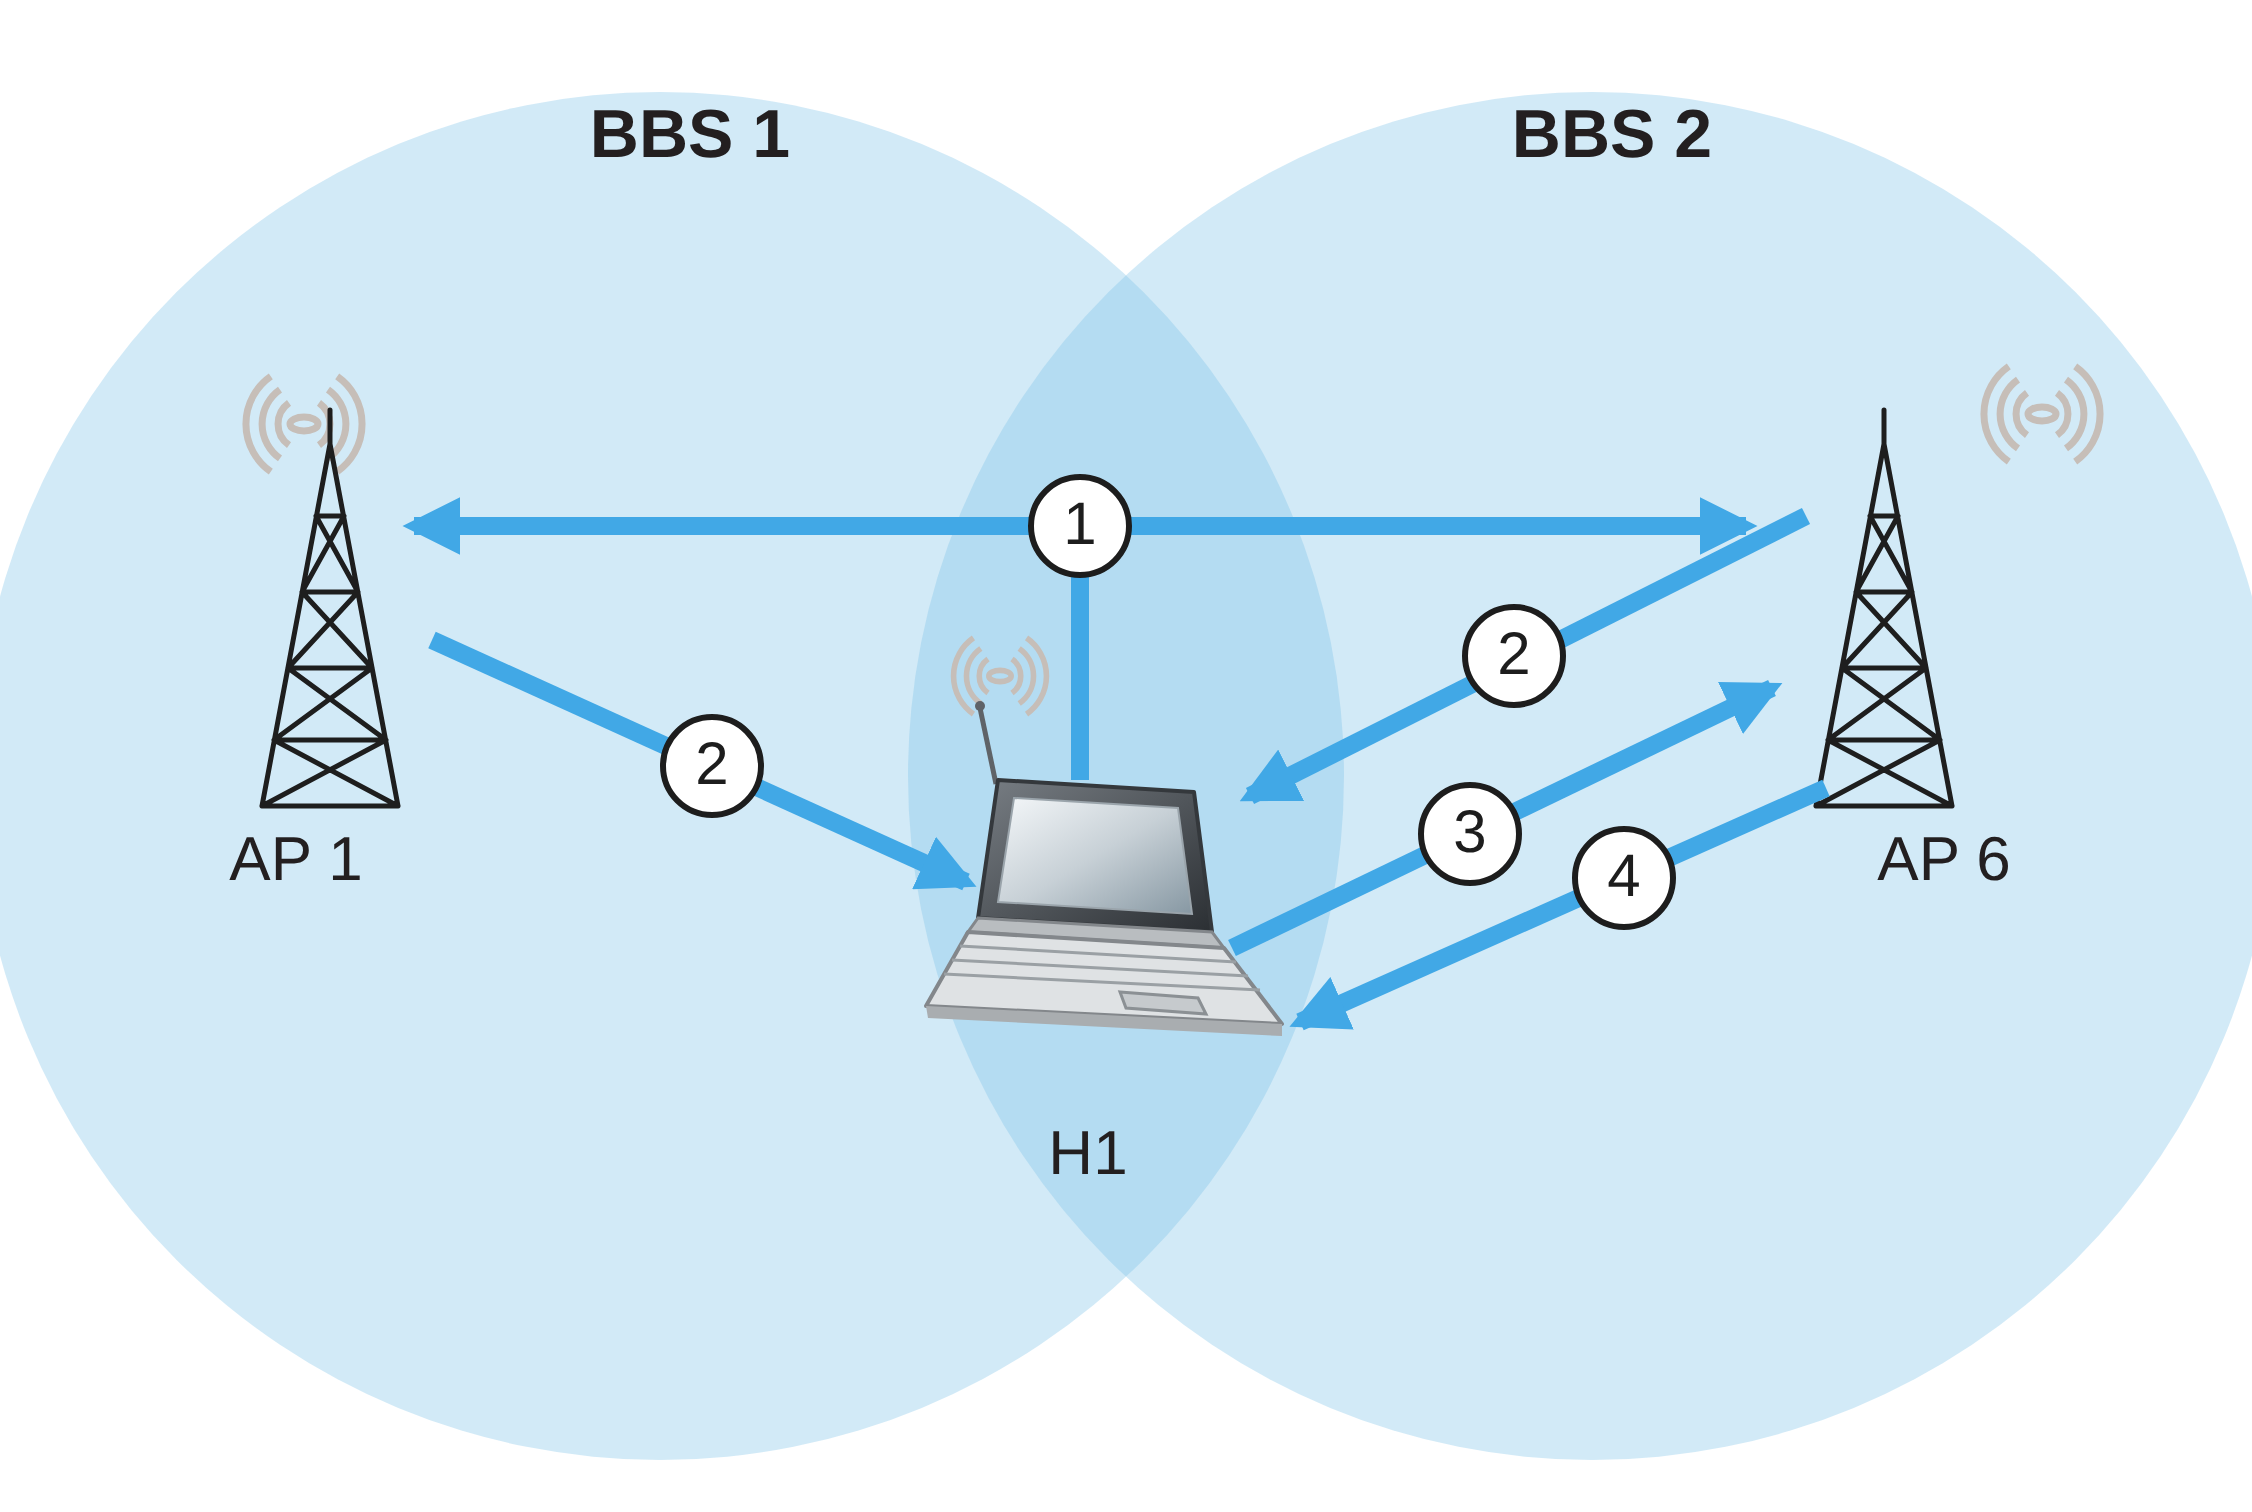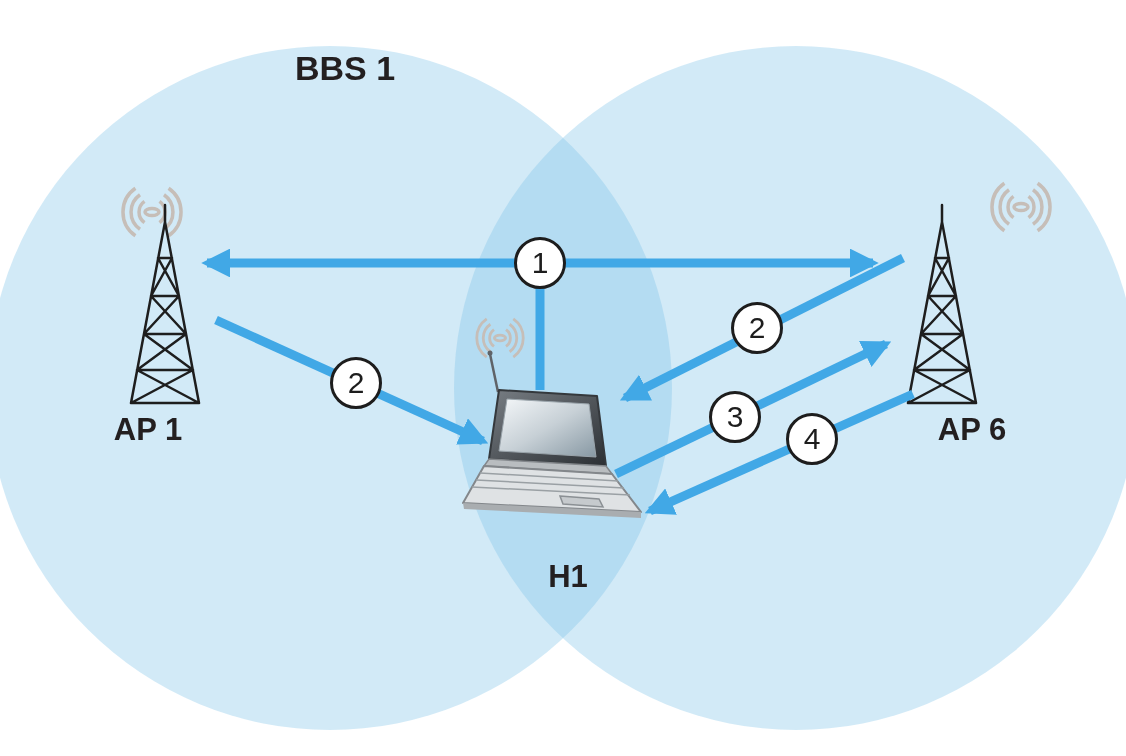--- a/index.html
+++ b/index.html
@@ -9,21 +9,21 @@
     --waves-gray:#c6beb8;
   }
   html,body{margin:0;padding:0;background:#fff;}
   .canvas{
     position:relative;width:1126px;height:756px;background:#ffffff;overflow:hidden;
     font-family:"Liberation Sans", sans-serif;
   }
   .canvas > svg{position:absolute;left:0;top:0;}
   .label{position:absolute;transform:translate(-50%,-50%);color:var(--text);white-space:nowrap;}
   .region-label{font-size:34px;font-weight:700;}
-  .node-label{font-size:31px;font-weight:700;}
+  .node-label{font-size:31px;font-weight:400;}
   .badge{
     position:absolute;transform:translate(-50%,-50%);
     width:52px;height:52px;box-sizing:border-box;
     border:3.5px solid #1d1d1d;border-radius:50%;background:#fff;
     display:flex;align-items:center;justify-content:center;
     font-size:30px;font-weight:500;color:#1d1d1d;line-height:1;
   }
   .region{fill:var(--region-fill);}
   .tower{stroke:#1e1e1e;stroke-width:2.5;fill:none;stroke-linecap:round;}
   .waves{stroke:var(--waves-gray);stroke-width:3.5;fill:none;}
@@ -94,23 +94,24 @@
 
     <line class="arrow" x1="207" y1="263" x2="873" y2="263" marker-start="url(#ah)" marker-end="url(#ah)"></line>
     <line class="arrow" x1="540" y1="263" x2="540" y2="390"></line>
     <line class="arrow" x1="216" y1="320" x2="483" y2="441" marker-end="url(#ah)"></line>
     <line class="arrow" x1="903" y1="258" x2="625" y2="398" marker-end="url(#ah)"></line>
     <line class="arrow" x1="616" y1="474" x2="886" y2="344" marker-end="url(#ah)"></line>
     <line class="arrow" x1="913" y1="394" x2="650" y2="511" marker-end="url(#ah)"></line>
   </svg>
 
   <div class="label region-label" style="left:345px;top:68px">BBS 1</div>
+  <div class="label region-label" style="left:806px;top:68px">BBS 2</div>
   <div class="label node-label" style="left:148px;top:430px">AP 1</div>
   <div class="label node-label" style="left:972px;top:430px">AP 6</div>
-  <div class="label node-label" style="left:568px;top:577px">H1</div>
+  <div class="label node-label" style="left:544px;top:577px">H1</div>
 
   <div class="badge" style="left:540px;top:263px">1</div>
   <div class="badge" style="left:356px;top:383px">2</div>
   <div class="badge" style="left:757px;top:328px">2</div>
   <div class="badge" style="left:735px;top:417px">3</div>
   <div class="badge" style="left:812px;top:439px">4</div>
 
 </div>
 
 </body></html>

